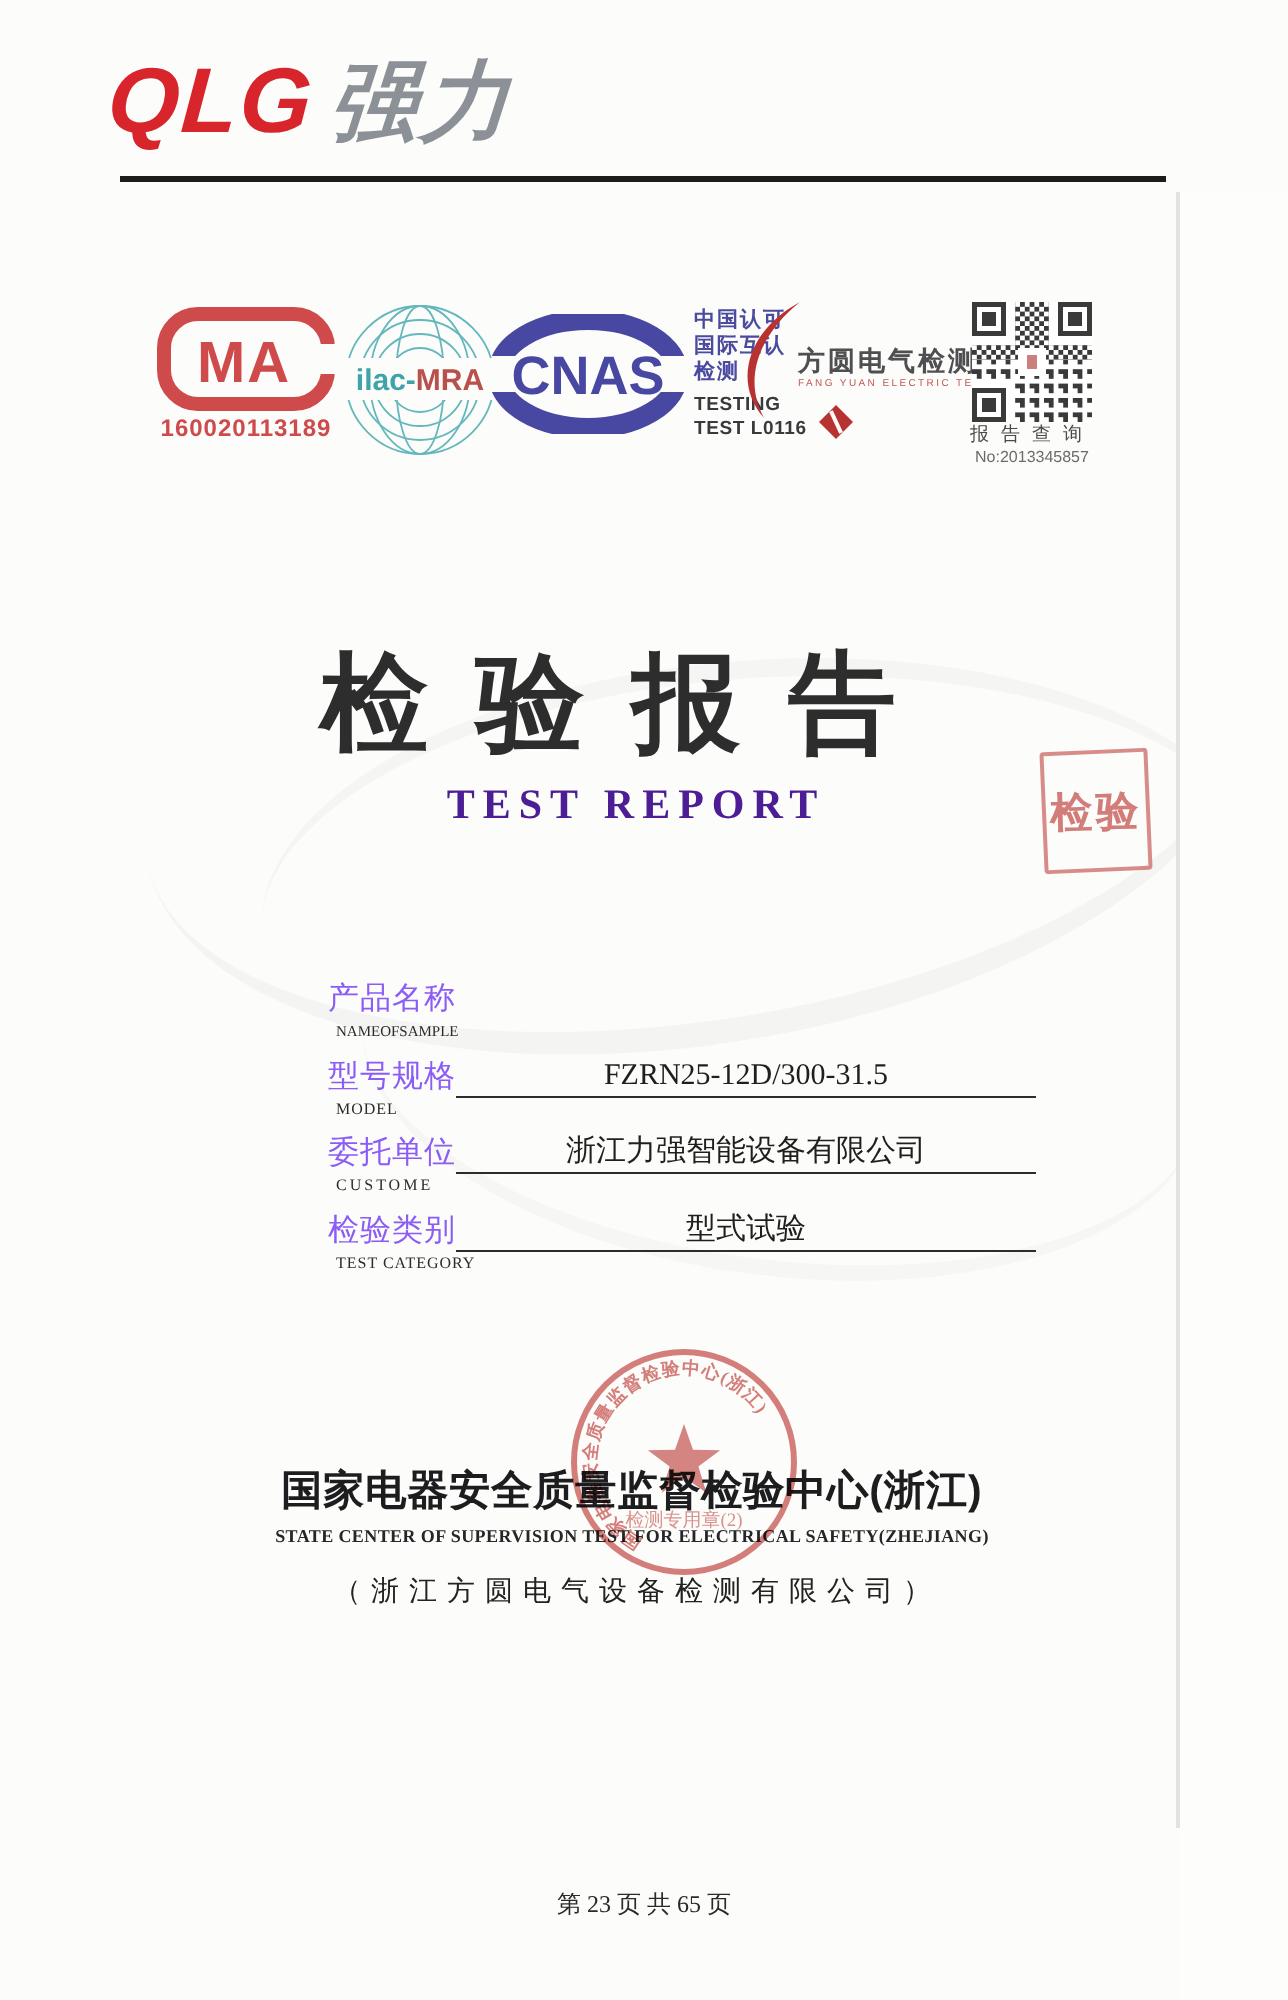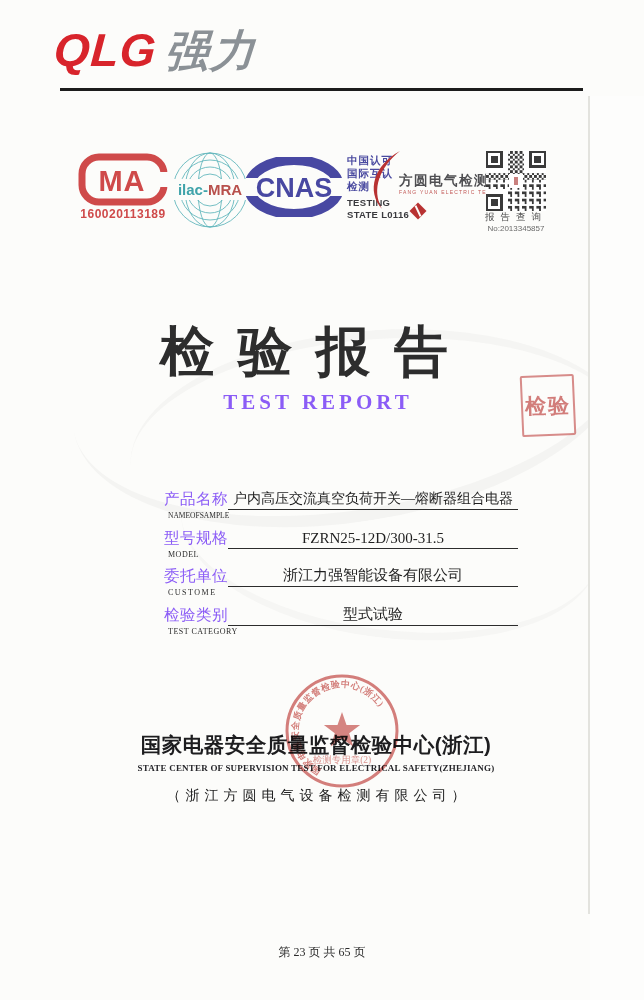--- a/index.html
+++ b/index.html
@@ -37,21 +37,21 @@
   #wm1{left:70px;top:250px;width:560px;height:260px;border-bottom:12px solid rgba(120,120,125,.06);
     transform:rotate(-9deg);}
   #wm2{left:130px;top:330px;width:500px;height:230px;border-top:9px solid rgba(120,120,125,.05);
     transform:rotate(-4deg);}
   #wm3{left:180px;top:430px;width:420px;height:200px;border-bottom:8px solid rgba(120,120,125,.045);
     transform:rotate(7deg);}
   
   #title-zh{left:0;top:316px;width:632px;text-align:center;font-size:54px;font-weight:700;
     color:#2d2d2d;letter-spacing:24px;box-sizing:border-box;white-space:nowrap;}
   #title-en{left:0;top:390px;width:632px;text-align:center;font-size:21px;font-weight:700;
-    color:#8b5cf6;letter-spacing:4px;padding-left:4px;box-sizing:border-box;}
+    color:#4c1d95;letter-spacing:4px;padding-left:4px;box-sizing:border-box;}
   
   #side-stamp{left:521px;top:375px;width:50px;height:57px;border:2.5px solid rgba(199,92,90,.7);
     border-radius:2px;transform:rotate(-2.5deg);display:flex;align-items:center;justify-content:center;
     overflow:hidden;}
   #side-stamp span{font-size:21px;font-weight:700;color:rgba(199,92,90,.8);letter-spacing:2px;
     transform:rotate(1deg);}
   
   .frow{left:164px;width:354px;}
   .fline{display:flex;align-items:flex-end;}
   .flabel{font-size:15.5px;color:#8b5cf6;white-space:nowrap;letter-spacing:.5px;}
@@ -114,21 +114,21 @@
   <svg class="abs" style="left:246px;top:157px;" width="97" height="60" viewBox="0 0 97 60">
     <ellipse cx="48" cy="30" rx="45" ry="27" fill="none" stroke="#4848a2" stroke-width="10"></ellipse>
     <rect x="0" y="21" width="97" height="18" fill="#fcfcfa"></rect>
     <text x="48" y="40" text-anchor="middle" font-family="Liberation Sans, sans-serif" font-weight="bold" font-size="27" fill="#4848a2" letter-spacing="0">CNAS</text>
   </svg>
   <div class="abs" id="cnas-text">
     <div>中国认可</div>
     <div>国际互认</div>
     <div>检测</div>
     <div class="en first">TESTING</div>
-    <div class="en">STATE L0116</div>
+    <div class="en">TEST L0116</div>
   </div>
 
   <svg class="abs" style="left:366px;top:149px;" width="70" height="74" viewBox="0 0 70 74">
     <path d="M 34,2 C 8,16 0,42 16,60 C 5,40 14,18 34,2 Z" fill="#b83232"></path>
     <g transform="translate(52,62) rotate(45)">
       <rect x="-6" y="-6" width="12" height="12" fill="#b83232"></rect>
       <rect x="-6" y="-1" width="12" height="2" fill="#fcfcfa" transform="rotate(20)"></rect>
     </g>
   </svg>
   <div class="abs" id="fy-name">方圆电气检测</div>
@@ -175,21 +175,20 @@
   <div class="abs" id="title-zh">检验报告</div>
   <div class="abs" id="title-en">TEST REPORT</div>
 
   <div class="abs" id="side-stamp">
     <span>检验</span>
   </div>
 
   <div class="abs frow" style="top:489px">
     <div class="fline">
       <span class="flabel">产品名称</span>
-      <span class="fvalue long">户内高压交流真空负荷开关—熔断器组合电器</span>
     </div>
     <div class="fsub tight">NAMEOFSAMPLE</div>
   </div>
   <div class="abs frow" style="top:528px">
     <div class="fline">
       <span class="flabel">型号规格</span>
       <span class="fvalue">FZRN25-12D/300-31.5</span>
     </div>
     <div class="fsub">MODEL</div>
   </div>

